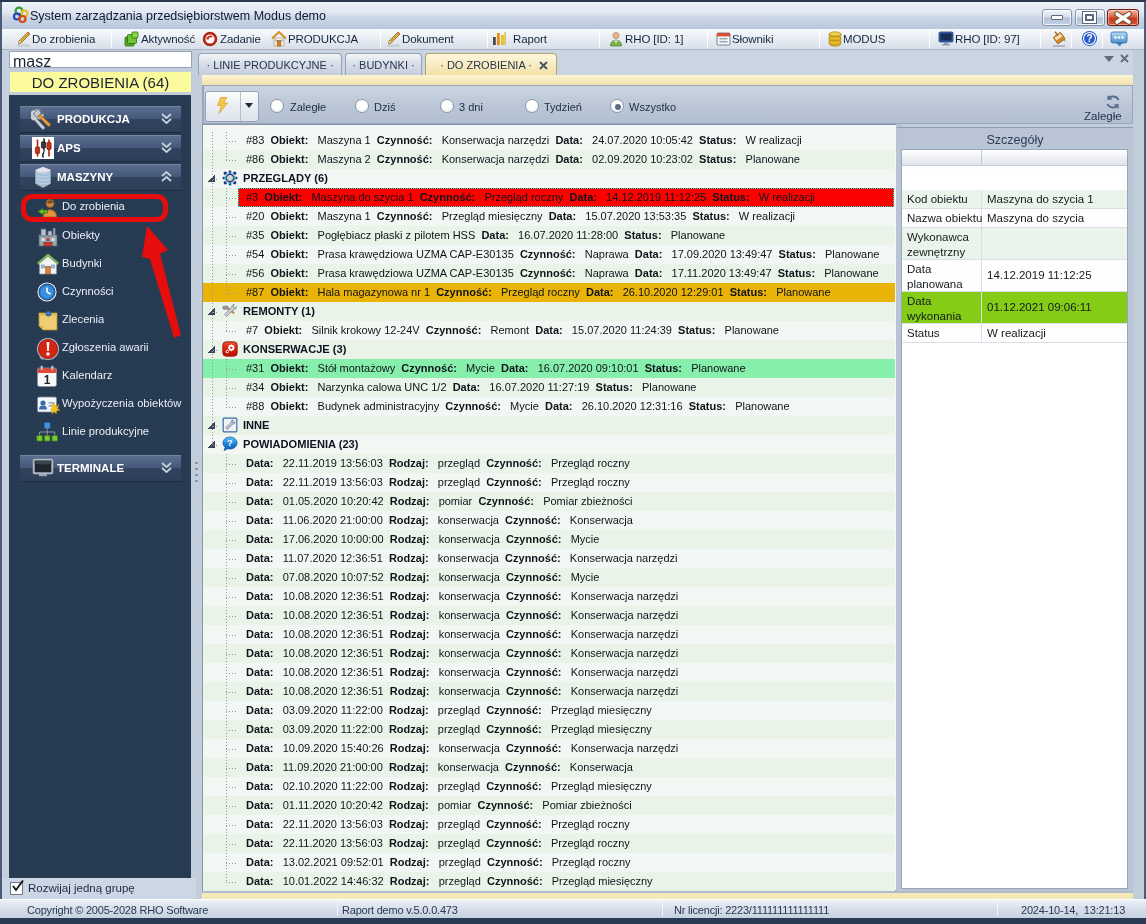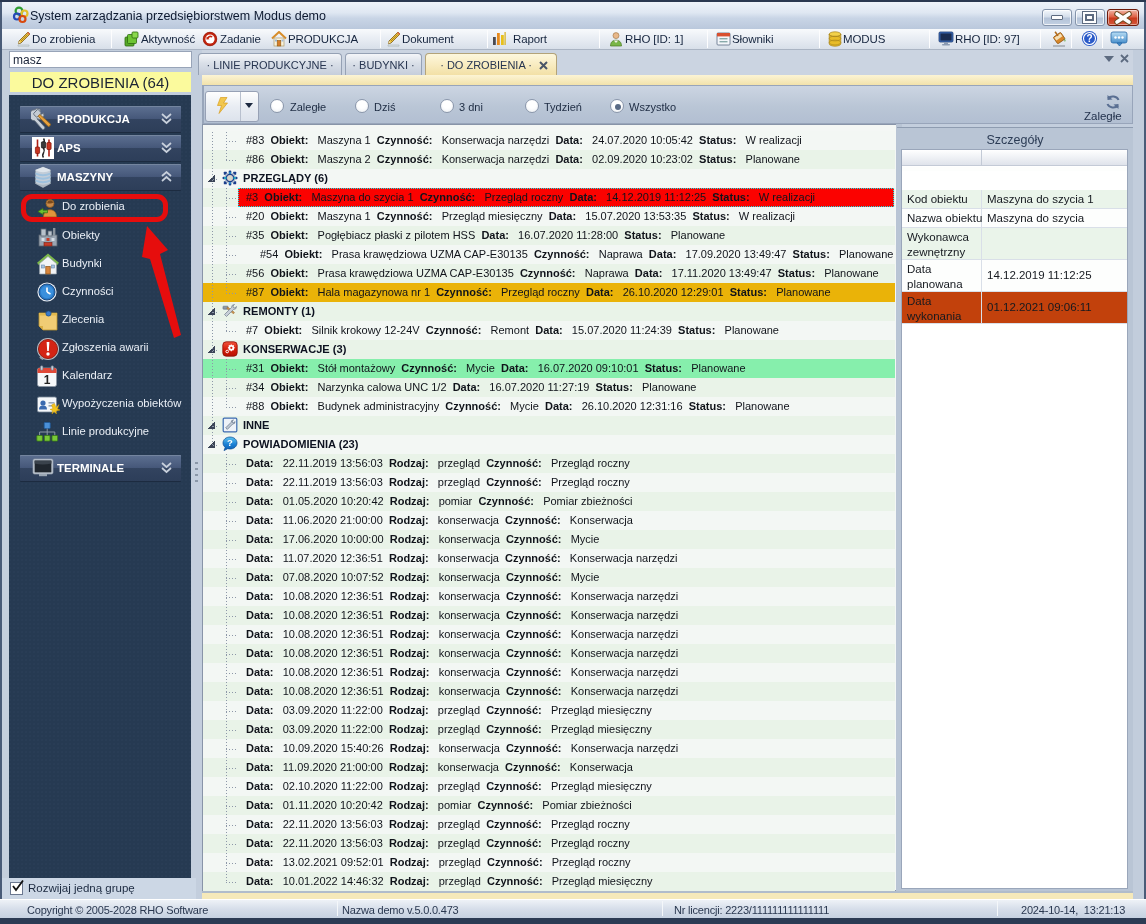--- a/index.html
+++ b/index.html
@@ -8,21 +8,21 @@
 
 #titlebar{left:0;top:0;width:1146px;height:29px;background:linear-gradient(#eef3f9 0%,#dfe7f2 40%,#c9d5e6 60%,#bac8dc 100%);border-top:2px solid #2a3850}
 #title{left:30px;top:9px;font-size:12.5px;color:#0d1930}
 .wbtn{top:9px;height:17px;border-radius:3px;border:1px solid #8494ab;background:linear-gradient(#f4f8fc 0%,#d4deeb 45%,#b4c3d8 55%,#c3d1e3 100%);box-shadow:inset 0 0 0 1px rgba(255,255,255,.75)}
 #btnclose{background:linear-gradient(#f0b4a4 0%,#e06348 45%,#c93a1d 55%,#d4593c 100%);border:1px solid #6d1a09;box-shadow:inset 0 0 0 1px rgba(255,255,255,.45)}
 
 #toolbar{left:0;top:29px;width:1146px;height:21px;background:linear-gradient(#f8fafc,#e6ebf2 55%,#d8dfe9);border-bottom:1px solid #aab4c3}
 .titem{position:absolute;top:33px;font-size:11.5px;letter-spacing:-0.1px;color:#16253e;white-space:nowrap}
 .tsep{position:absolute;top:1px;width:1px;height:18px;background:#c2cad6;border-right:1px solid #fdfdfe}
 
-#searchbox{left:9px;top:51px;width:183px;height:17px;background:#fff;border:1px solid #98a4b8;font-size:12px;color:#1a2438;padding:1px 0 0 3px}
+#searchbox{left:9px;top:51px;width:183px;height:17px;background:#fff;border:1px solid #98a4b8;font-size:16px;color:#1a2438;padding:1px 0 0 3px}
 #yellowhdr{left:10px;top:72px;width:181px;height:20px;background:#fbfa9d;color:#1b2433;font-size:15px;text-align:center;line-height:21px}
 #sidebar{left:9px;top:95px;width:182px;height:783px;background:#263a52;background-image:radial-gradient(circle at 1px 1px,#2a3e58 0.6px,transparent 0.9px);background-size:4px 4px}
 .grpbtn{position:absolute;left:20px;width:161px;height:26px;border-radius:1px;background:linear-gradient(#5d7091 0%,#46587a 48%,#32435f 52%,#2d3e59 100%);box-shadow:inset 0 1px 0 #74859f,0 1px 0 #1c2b40}
 .grpbtn .gt{position:absolute;left:37px;top:7px;font-size:11.5px;font-weight:bold;color:#fff}
 .chev{position:absolute;right:8px;top:7px;width:13px;height:12px}
 .sitem{position:absolute;left:62px;font-size:11.2px;color:#eaeff6;white-space:nowrap}
 .sicon{position:absolute;left:36px;width:24px;height:24px}
 #chkstrip{left:2px;top:878px;width:194px;height:21px;background:#ccd7e5}
 #checkbox{left:10px;top:882px;width:13px;height:13px;background:#fff;border:1px solid #6b7890}
 
@@ -431,21 +431,21 @@
 <div class="ab" style="left:238px;top:188px;width:656px;height:19px;background:#fb0200;outline:1px dotted #18e0e8;outline-offset:-1px"></div>
 <div class="lrow ab" style="left:203px;top:188px">
     <span class="tx">#3&nbsp; <b>Obiekt:</b>&nbsp;&nbsp; Maszyna do szycia 1&nbsp; <b>Czynność:</b>&nbsp;&nbsp; Przegląd roczny&nbsp; <b>Data:</b>&nbsp;&nbsp; 14.12.2019 11:12:25&nbsp; <b>Status:</b>&nbsp;&nbsp; W realizacji</span>
   </div>
 <div class="lrow ab" style="left:203px;top:207px;background:#f3f7f4">
     <span class="tx">#20&nbsp; <b>Obiekt:</b>&nbsp;&nbsp; Maszyna 1&nbsp; <b>Czynność:</b>&nbsp;&nbsp; Przegląd miesięczny&nbsp; <b>Data:</b>&nbsp;&nbsp; 15.07.2020 13:53:35&nbsp; <b>Status:</b>&nbsp;&nbsp; W realizacji</span>
   </div>
 <div class="lrow ab" style="left:203px;top:226px;background:#e9f3e8">
     <span class="tx">#35&nbsp; <b>Obiekt:</b>&nbsp;&nbsp; Pogłębiacz płaski z pilotem HSS&nbsp; <b>Data:</b>&nbsp;&nbsp; 16.07.2020 11:28:00&nbsp; <b>Status:</b>&nbsp;&nbsp; Planowane</span>
   </div>
-<div class="lrow ab" style="left:217px;top:245px;background:#f3f7f4">
+<div class="lrow ab" style="left:203px;top:245px;background:#f3f7f4">
     <span class="tx">#54&nbsp; <b>Obiekt:</b>&nbsp;&nbsp; Prasa krawędziowa UZMA CAP-E30135&nbsp; <b>Czynność:</b>&nbsp;&nbsp; Naprawa&nbsp; <b>Data:</b>&nbsp;&nbsp; 17.09.2020 13:49:47&nbsp; <b>Status:</b>&nbsp;&nbsp; Planowane</span>
   </div>
 <div class="lrow ab" style="left:203px;top:264px;background:#e9f3e8">
     <span class="tx">#56&nbsp; <b>Obiekt:</b>&nbsp;&nbsp; Prasa krawędziowa UZMA CAP-E30135&nbsp; <b>Czynność:</b>&nbsp;&nbsp; Naprawa&nbsp; <b>Data:</b>&nbsp;&nbsp; 17.11.2020 13:49:47&nbsp; <b>Status:</b>&nbsp;&nbsp; Planowane</span>
   </div>
 <div class="lrow ab" style="left:203px;top:283px;background:#eab308">
     <span class="tx">#87&nbsp; <b>Obiekt:</b>&nbsp;&nbsp; Hala magazynowa nr 1&nbsp; <b>Czynność:</b>&nbsp;&nbsp; Przegląd roczny&nbsp; <b>Data:</b>&nbsp;&nbsp; 26.10.2020 12:29:01&nbsp; <b>Status:</b>&nbsp;&nbsp; Planowane</span>
   </div>
 <div class="lrow grow ab" style="left:203px;top:302px;background:#e9f3e8">
     <span class="tri"></span>
@@ -652,29 +652,34 @@
 <div class="drow" style="top:78px;height:32px;background:#eaf4ea">
         <div class="dcol"></div>
         <div class="dlab">Wykonawca zewnętrzny</div>
         <div class="dval" style="top:9px"></div>
       </div>
 <div class="drow" style="top:110px;height:32px;background:#fdfefd">
         <div class="dcol"></div>
         <div class="dlab">Data planowana</div>
         <div class="dval" style="top:9px">14.12.2019 11:12:25</div>
       </div>
-<div class="drow" style="top:142px;height:32px;background:#c2410c">
+<div class="drow" style="top:142px;height:32px;background:#84cc16">
         <div class="dcol"></div>
         <div class="dlab">Data wykonania</div>
         <div class="dval" style="top:9px">01.12.2021 09:06:11</div>
       </div>
+<div class="drow" style="top:174px;height:19px;background:#fdfefd">
+        <div class="dcol"></div>
+        <div class="dlab">Status</div>
+        <div class="dval" style="top:3px">W realizacji</div>
+      </div>
 </div>
   </div>
 <div id="statusbar" class="ab">
     <div class="sbtext" style="left:27px">Copyright © 2005-2028 RHO Software</div>
-    <div class="sbtext" style="left:342px">Nazwa demo v.5.0.0.473</div>
+    <div class="sbtext" style="left:342px">Raport demo v.5.0.0.473</div>
     <div class="sbtext" style="left:674px">Nr licencji: 2223/111111111111111</div>
     <div class="sbtext" style="left:1021px">2024-10-14,&nbsp; 13:21:13</div>
   </div>
 <div class="sbsep ab" style="left:337px;top:901px"></div>
 <div class="sbsep ab" style="left:662px;top:901px"></div>
 <div class="sbsep ab" style="left:997px;top:901px"></div>
 <div id="botborder" class="ab"></div>
 <div id="rstrip" class="ab"></div>
 </body></html>

